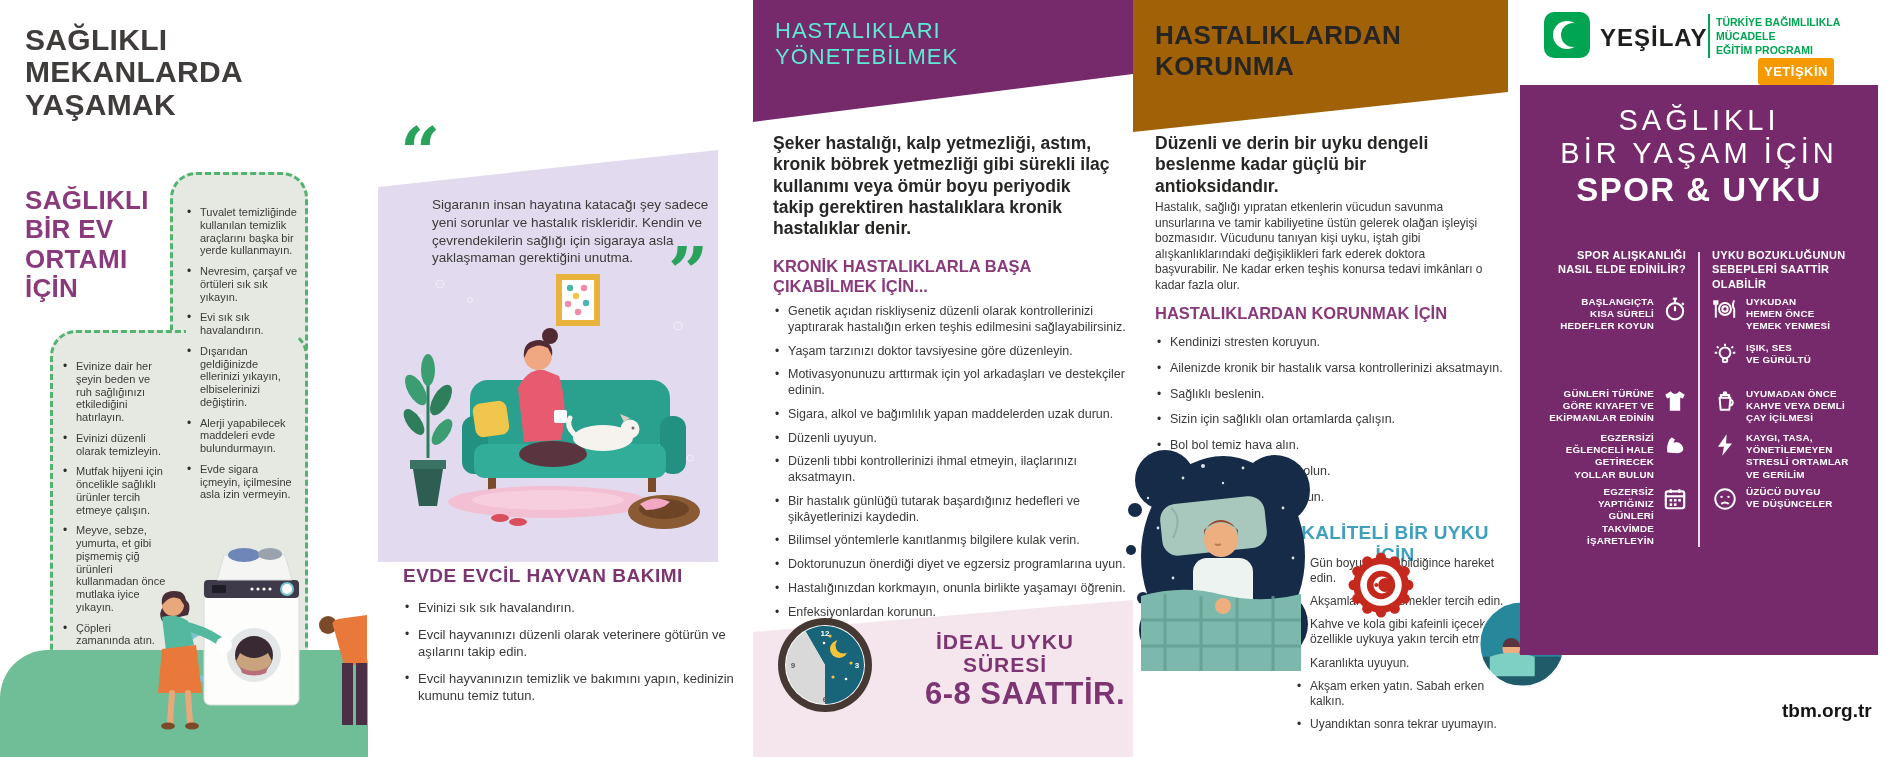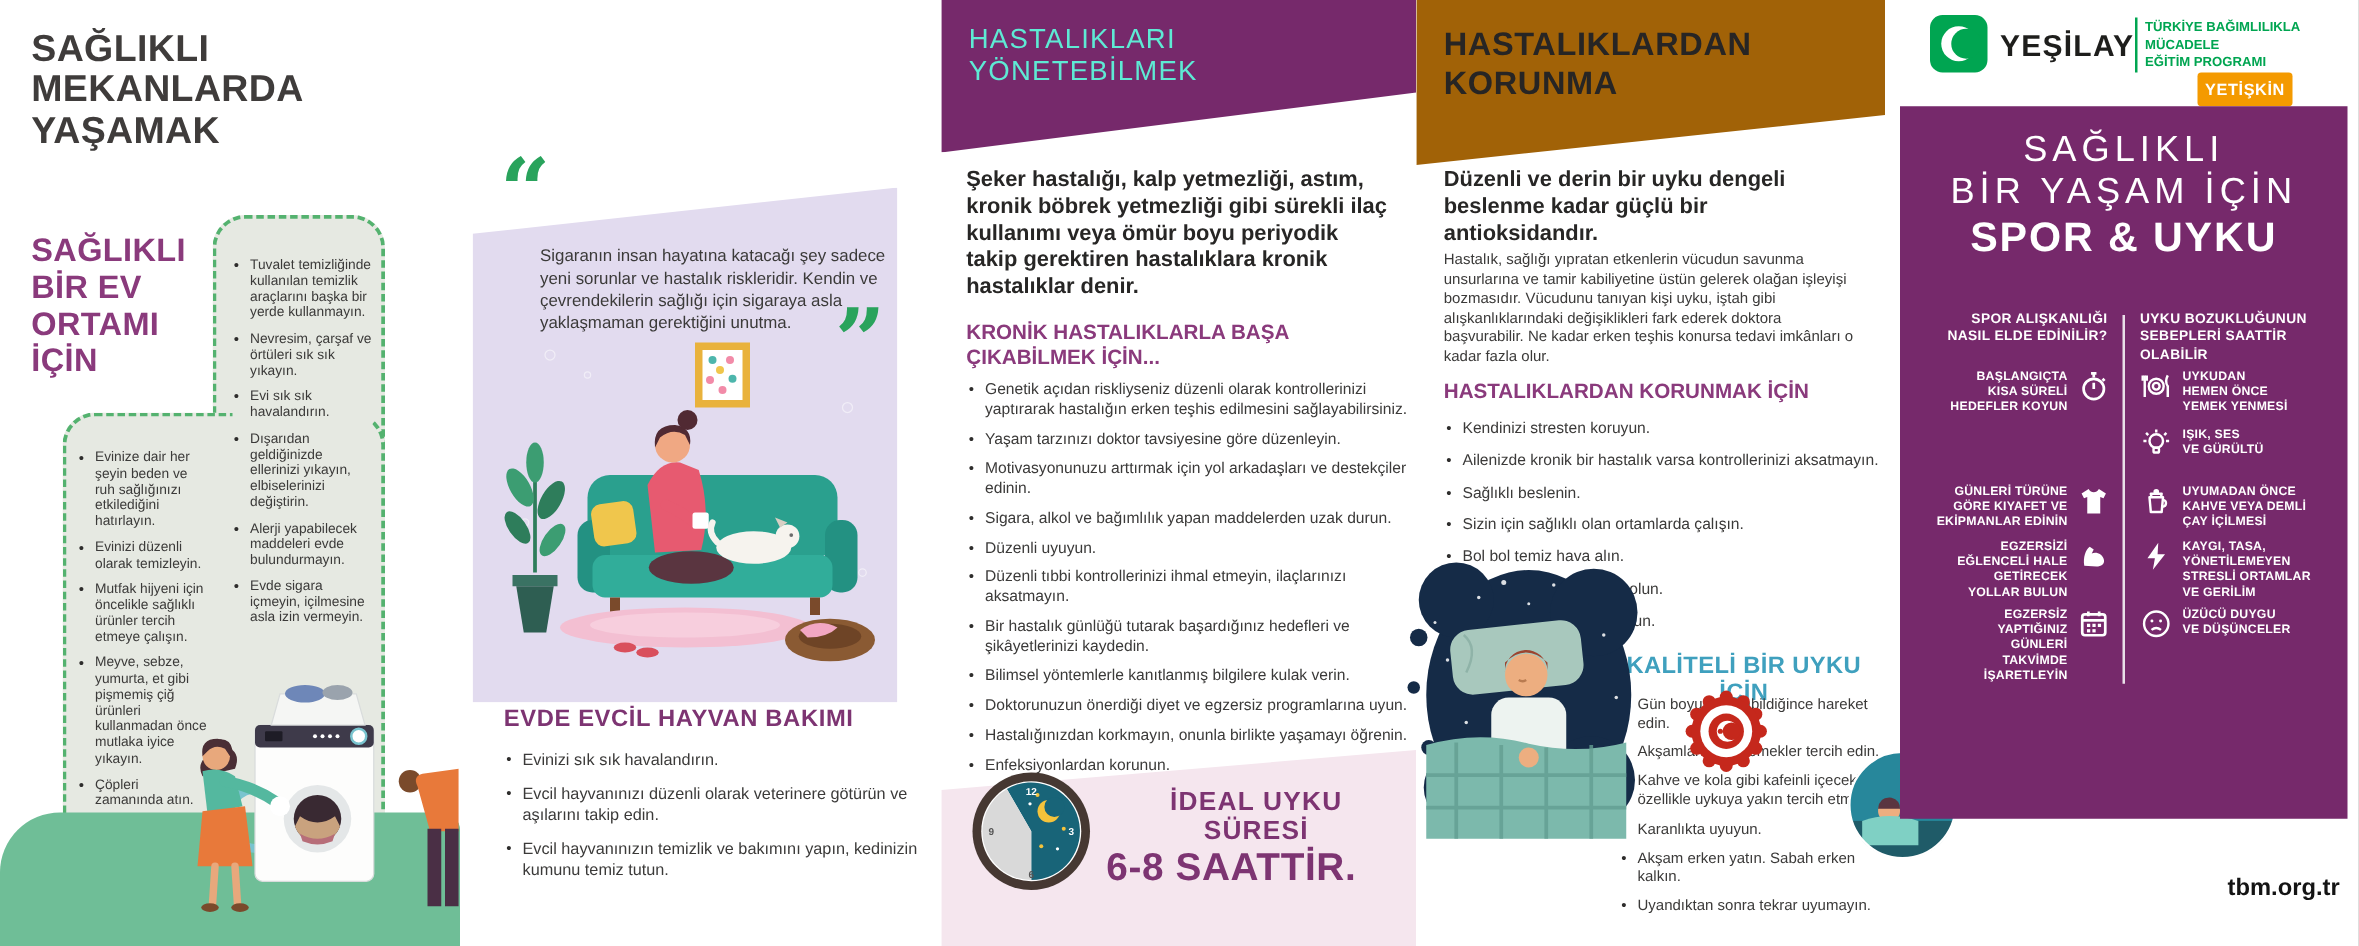--- a/index.html
+++ b/index.html
@@ -42,21 +42,21 @@
   .t-colhead{font-size:11px;font-weight:800;color:#fff;line-height:1.3;letter-spacing:.3px}
   .t-colitem{font-size:9.8px;font-weight:700;color:#fff;line-height:1.25;letter-spacing:.2px}
   .row{position:absolute;display:flex;gap:8px}
   .rowL{justify-content:flex-end;text-align:right}
   .badge{background:#f49a00;color:#fff;font-size:13px;font-weight:800;display:flex;align-items:center;
          justify-content:center;letter-spacing:.5px;border-radius:3px}
   .brand{font-size:24px;font-weight:900;color:#1e1e1c;letter-spacing:1px}
   .program{font-size:10.5px;font-weight:800;color:#00a551;line-height:1.35}
   .website{font-size:19px;font-weight:800;color:#141414}
   .sleep-line{font-size:21px;font-weight:900;color:#7d3472;letter-spacing:1px;line-height:1.1;text-align:center}
-  .sleep-big{font-size:31px;font-weight:900;color:#7d3472;letter-spacing:.5px;text-align:left}
+  .sleep-big{font-size:31px;font-weight:900;color:#7d3472;letter-spacing:.5px;text-align:right}
 </style>
 </head>
 <body>
 
 <div class="page">
 
   <h1 class="abs t-main pre" style="left:25px;top:24px">SAĞLIKLI
 MEKANLARDA
 YAŞAMAK</h1>
 

